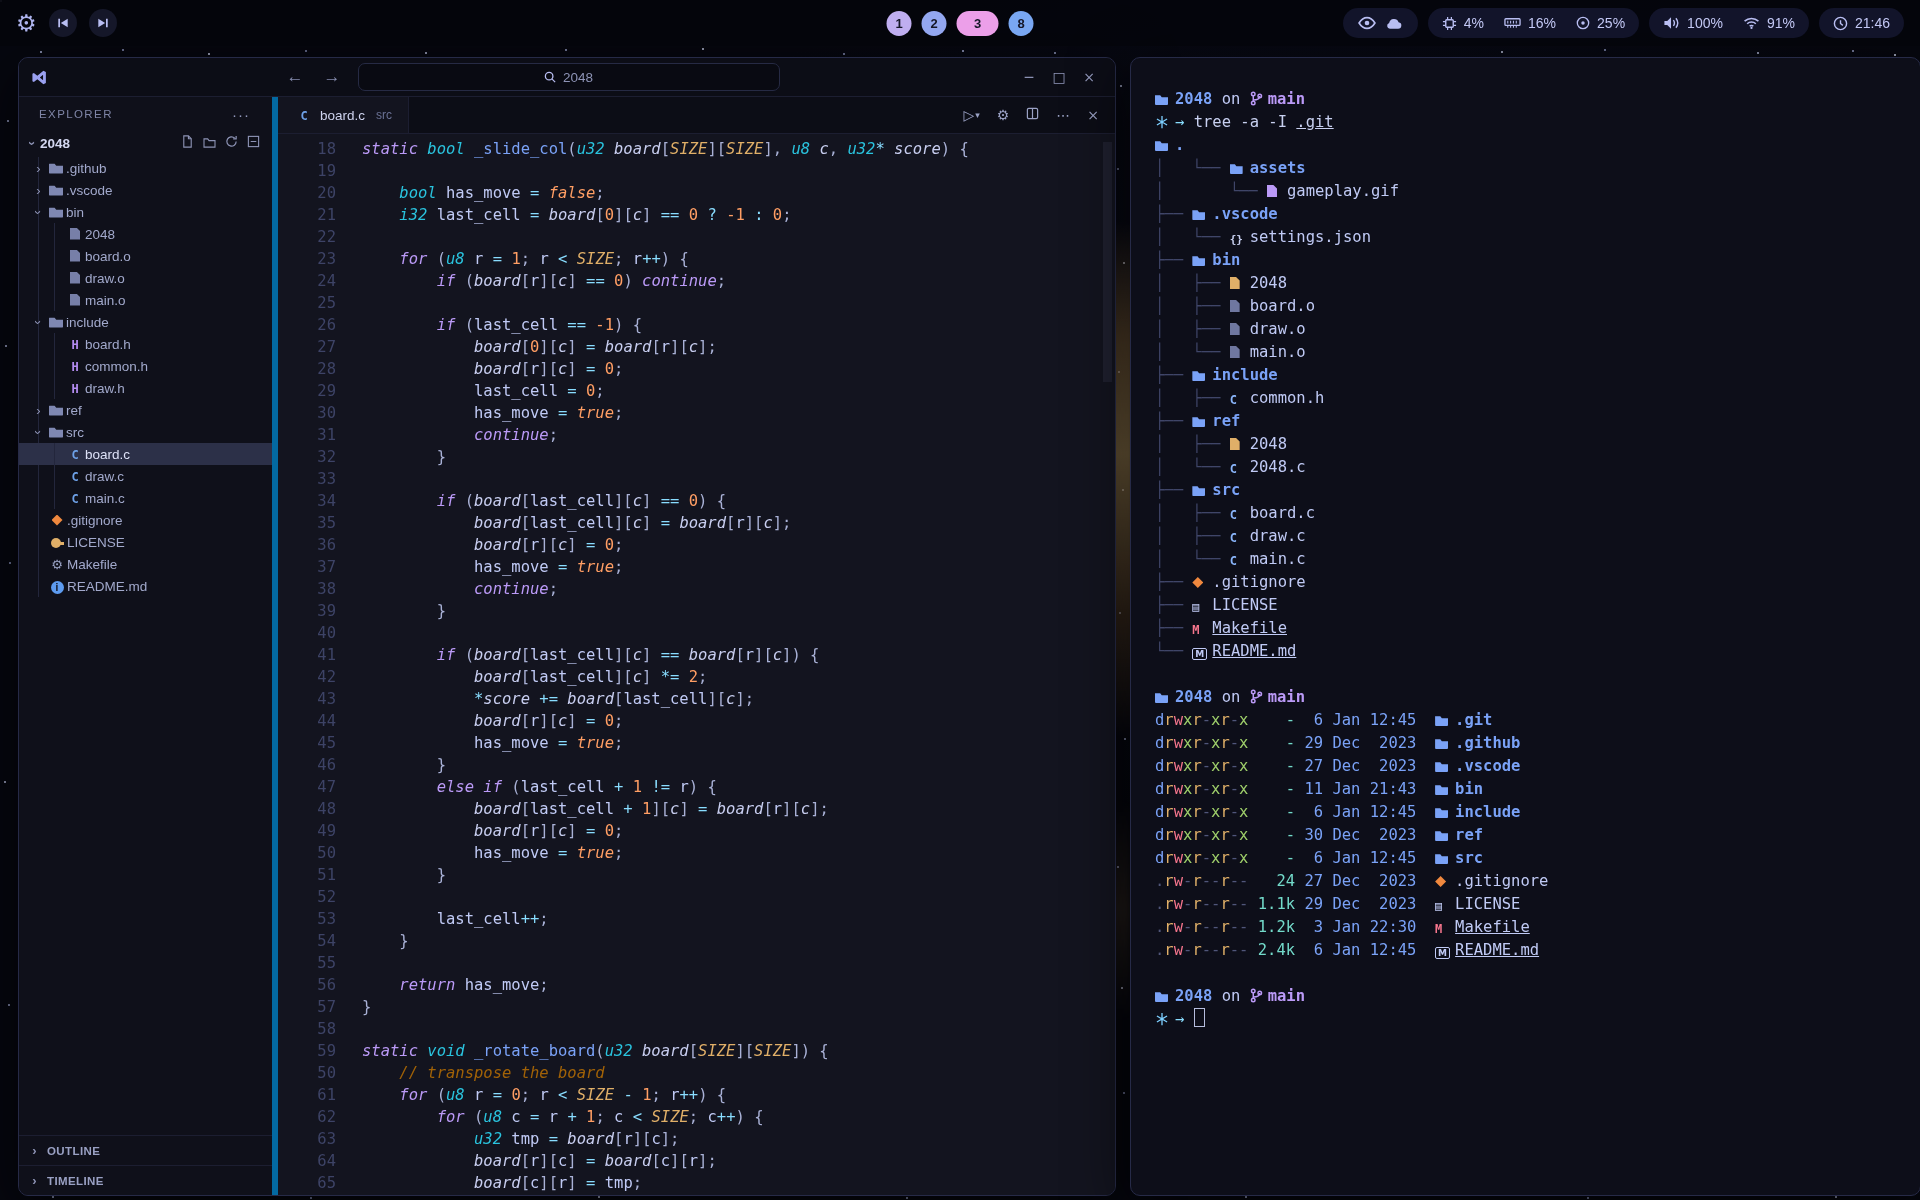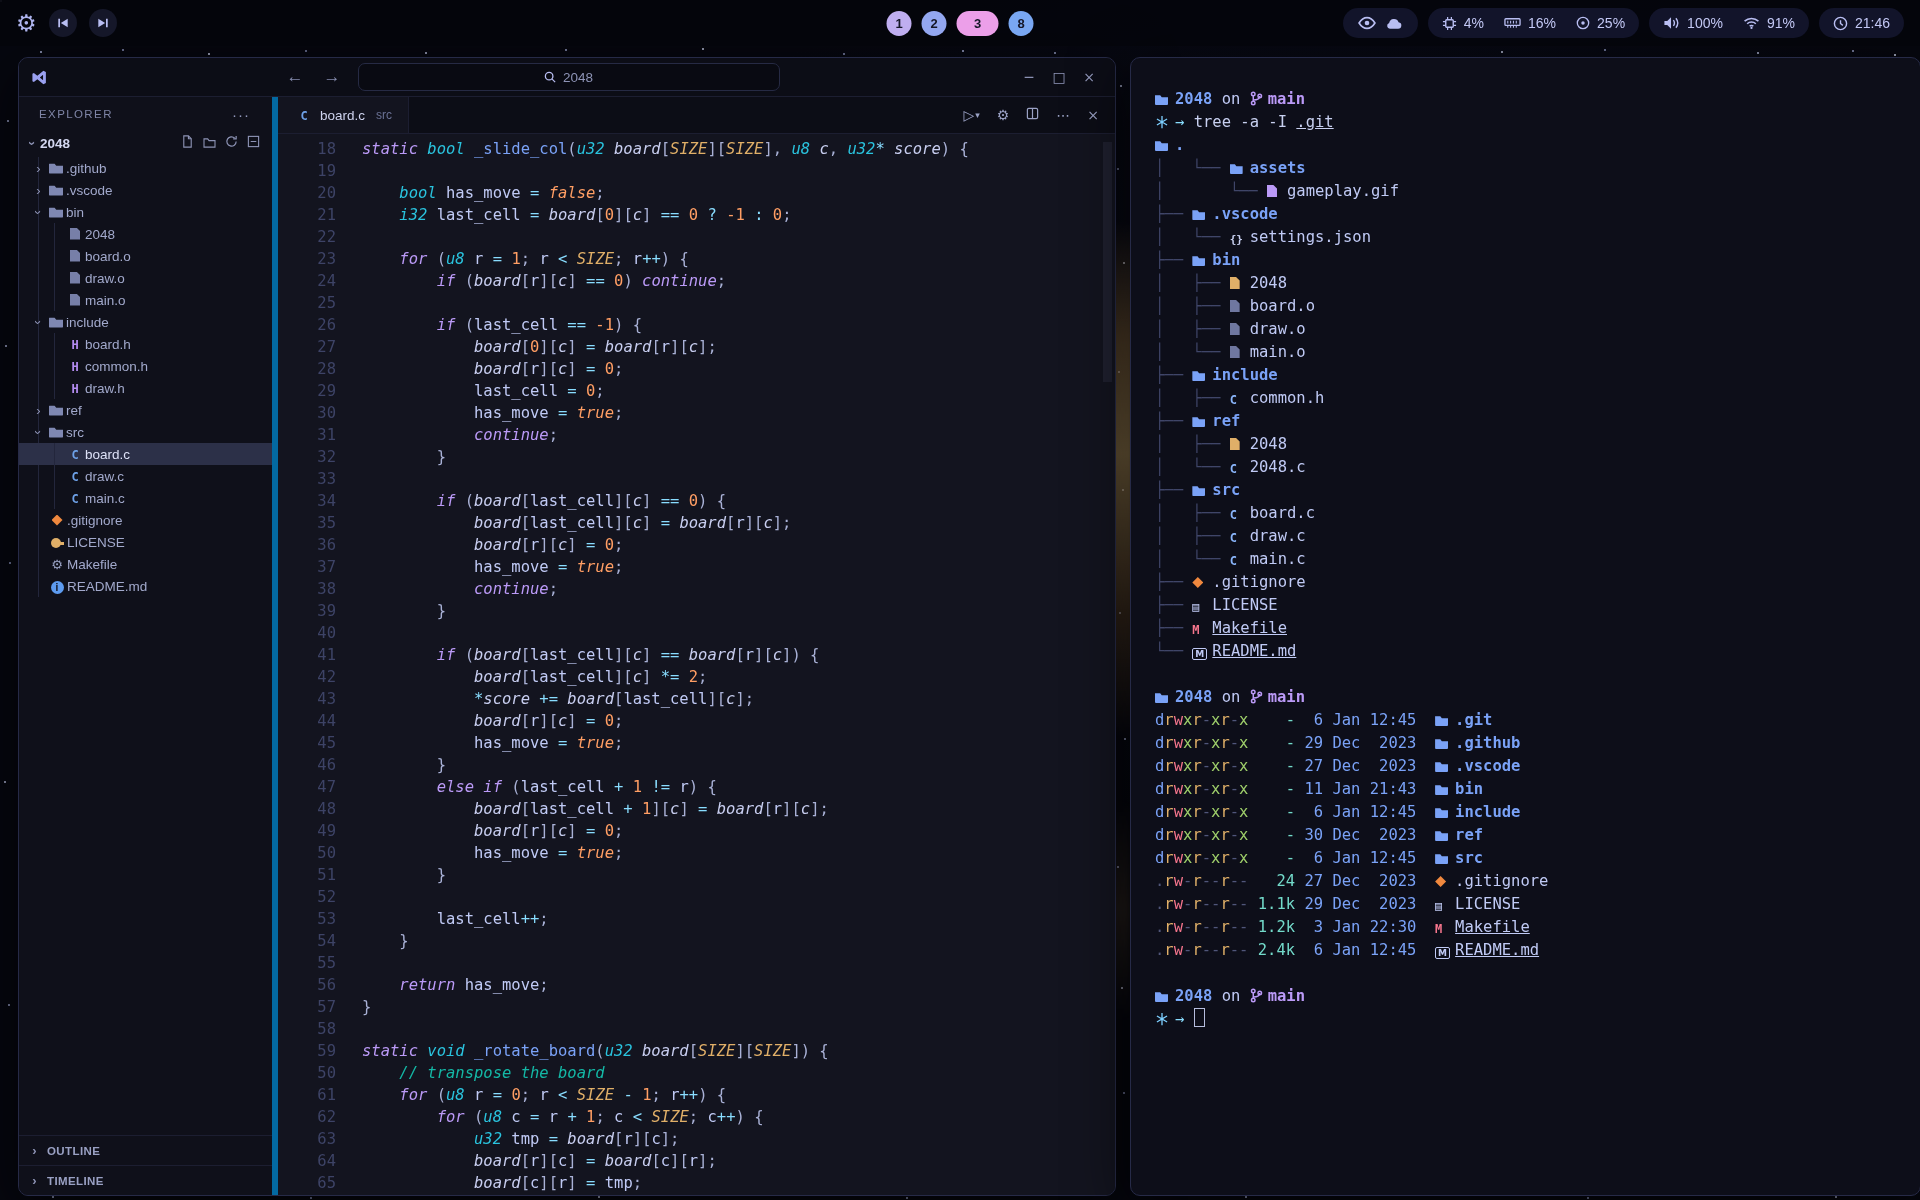--- a/index.html
+++ b/index.html
@@ -94,21 +94,21 @@
   .lt{padding-left:26px;}
   .tk-k{color:#bb9af7;font-style:italic;}
   .tk-t{color:#2ac3de;font-style:italic;}
   .tk-f{color:#7aa2f7;}
   .tk-p{color:#c8cef0;font-style:italic;}
   .tk-v{color:#c0caf5;}
   .tk-n{color:#ff9e64;}
   .tk-b{color:#ff9e64;font-style:italic;}
   .tk-o{color:#89ddff;}
   .tk-c{color:#e0af68;font-style:italic;}
-  .tk-m{color:#14b8a6;font-style:italic;}
+  .tk-m{color:#a16207;font-style:italic;}
   .tk-x{color:#a9b1d6;}
 
   
   .term-body{padding:30px 24px;}
   .tline{white-space:pre;height:23px;}
   .t-guide{color:#3f4568;}
   .t-dir{color:#7aa2f7;font-weight:700;}
   .t-file{color:#c0caf5;}
   .t-file-u{color:#c0caf5;text-decoration:underline;}
   .t-cmd{color:#c8d0f0;}

